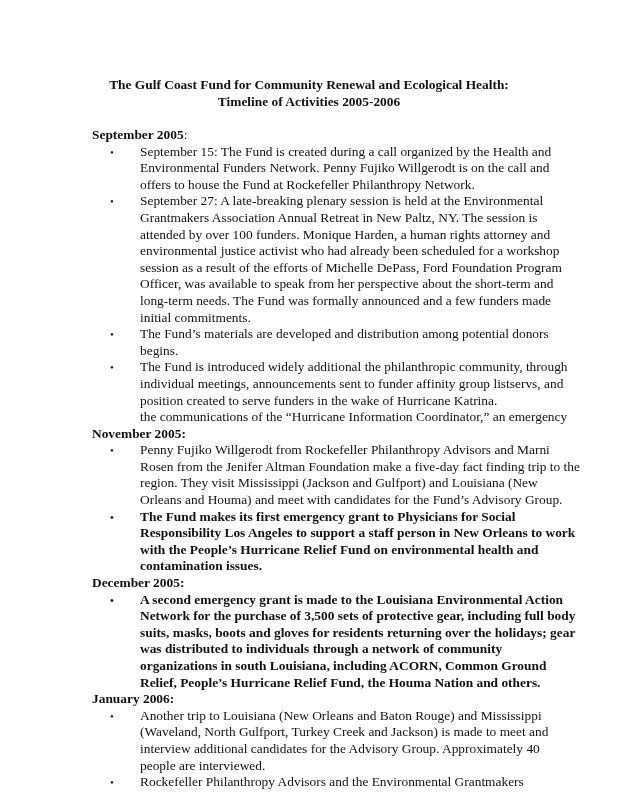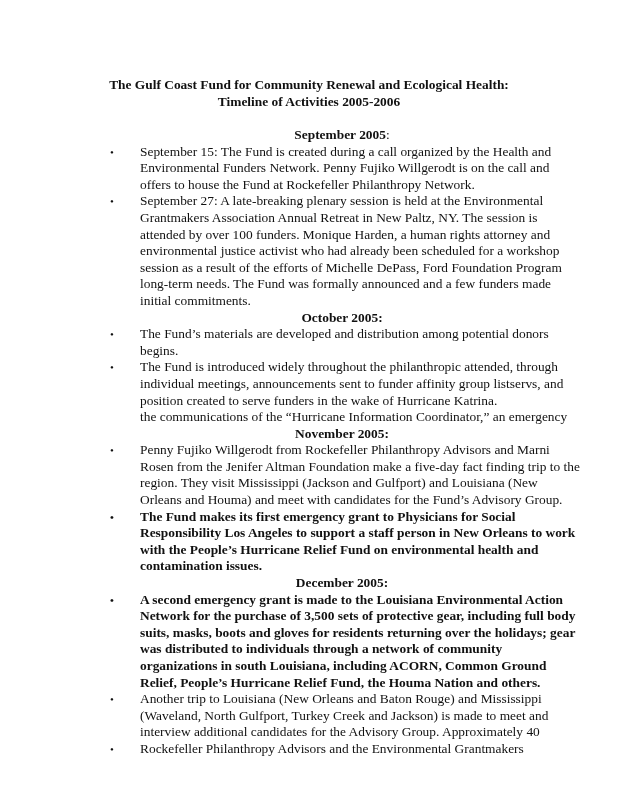--- a/index.html
+++ b/index.html
@@ -4,21 +4,21 @@
 <style>
   html, body { margin: 0; padding: 0; background: #ffffff; }
   body { width: 618px; height: 800px; overflow: hidden; position: relative;
          font-family: "Liberation Serif", "DejaVu Serif", serif; color: #111; }
   .page { position: absolute; left: 0; top: 0; width: 490px; height: 800px; }
   .title { position: absolute; left: 0; width: 618px; text-align: center;
            font-weight: bold; font-size: 13.4px; line-height: 17px; top: 76px; }
   .title div { white-space: nowrap; }
   .body { position: absolute; left: 92px; top: 127px; width: 500px;
           font-size: 13.4px; line-height: 16.6px; }
-  .month { font-weight: bold; white-space: nowrap; text-align: center; }
+  .month { font-weight: bold; white-space: nowrap; }
   .month .colon-normal { font-weight: normal; }
   .item { position: relative; padding-left: 48px; }
   .item .bullet { position: absolute; left: 18px; top: 0; font-size: 11px; }
   .item .line { white-space: nowrap; display: block; }
   .item.bold { font-weight: bold; }
 </style>
 </head>
 <body>
 
 <div class="page">
@@ -35,32 +35,32 @@
         <span class="line">Environmental Funders Network. Penny Fujiko Willgerodt is on the call and</span>
         <span class="line">offers to house the Fund at Rockefeller Philanthropy Network.</span>
       </div>
       <div class="item">
         <span class="bullet">•</span>
         <span class="line">September 27:  A late-breaking plenary session is held at the Environmental</span>
         <span class="line">Grantmakers Association Annual Retreat in New Paltz, NY. The session is</span>
         <span class="line">attended by over 100 funders. Monique Harden, a human rights attorney and</span>
         <span class="line">environmental justice activist who had already been scheduled for a workshop</span>
         <span class="line">session as a result of the efforts of Michelle DePass, Ford Foundation Program</span>
+        <span class="line">Officer, was available to speak from her perspective about the short-term and</span>
         <span class="line">long-term needs.  The Fund was formally announced and a few funders made</span>
         <span class="line">initial commitments.</span>
       </div>
-      <div class="month"><span>October 2005:</span></div>
       <div class="item">
         <span class="bullet">•</span>
         <span class="line">The Fund’s materials are developed and distribution among potential donors</span>
         <span class="line">begins.</span>
       </div>
       <div class="item">
         <span class="bullet">•</span>
-        <span class="line">The Fund is introduced widely throughout the philanthropic attended, through</span>
+        <span class="line">The Fund is introduced widely additional the philanthropic community, through</span>
         <span class="line">individual meetings, announcements sent to funder affinity group listservs, and</span>
         <span class="line">position created to serve funders in the wake of Hurricane Katrina.</span>
         <span class="line">the communications of the “Hurricane Information Coordinator,” an emergency</span>
       </div>
       <div class="month"><span>November 2005:</span></div>
       <div class="item">
         <span class="bullet">•</span>
         <span class="line">Penny Fujiko Willgerodt from Rockefeller Philanthropy Advisors and Marni</span>
         <span class="line">Rosen from the Jenifer Altman Foundation make a five-day fact finding trip to the</span>
         <span class="line">region.  They visit Mississippi (Jackson and Gulfport) and Louisiana (New</span>
@@ -76,24 +76,26 @@
       <div class="month"><span>December 2005:</span></div>
       <div class="item bold">
         <span class="bullet">•</span>
         <span class="line">A second emergency grant is made to the Louisiana Environmental Action</span>
         <span class="line">Network for the purchase of 3,500 sets of protective gear, including full body</span>
         <span class="line">suits, masks, boots and gloves for residents returning over the holidays; gear</span>
         <span class="line">was distributed to individuals through a network of community</span>
         <span class="line">organizations in south Louisiana, including ACORN, Common Ground</span>
         <span class="line">Relief, People’s Hurricane Relief Fund, the Houma Nation and others.</span>
       </div>
+      <div class="month"><span>January 2006:</span></div>
       <div class="item">
         <span class="bullet">•</span>
         <span class="line">Another trip to Louisiana (New Orleans and Baton Rouge) and Mississippi</span>
         <span class="line">(Waveland, North Gulfport, Turkey Creek and Jackson) is made to meet and</span>
         <span class="line">interview additional candidates for the Advisory Group.  Approximately 40</span>
+        <span class="line">people are interviewed.</span>
       </div>
       <div class="item">
         <span class="bullet">•</span>
         <span class="line">Rockefeller Philanthropy Advisors and the Environmental Grantmakers</span>
       </div>
     </div>
 </div>
 
 </body></html>

